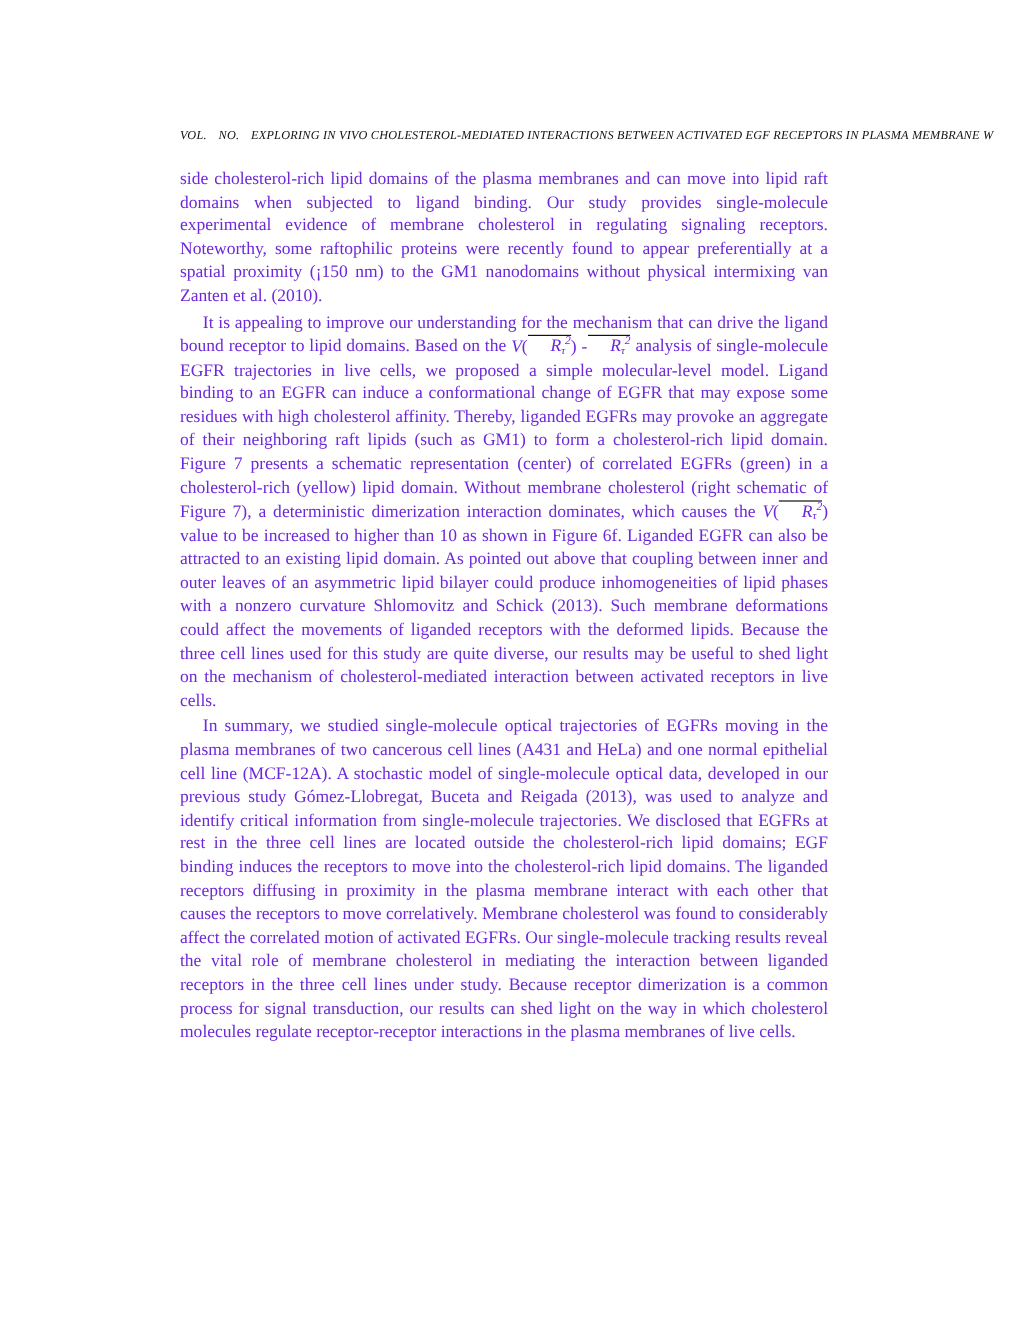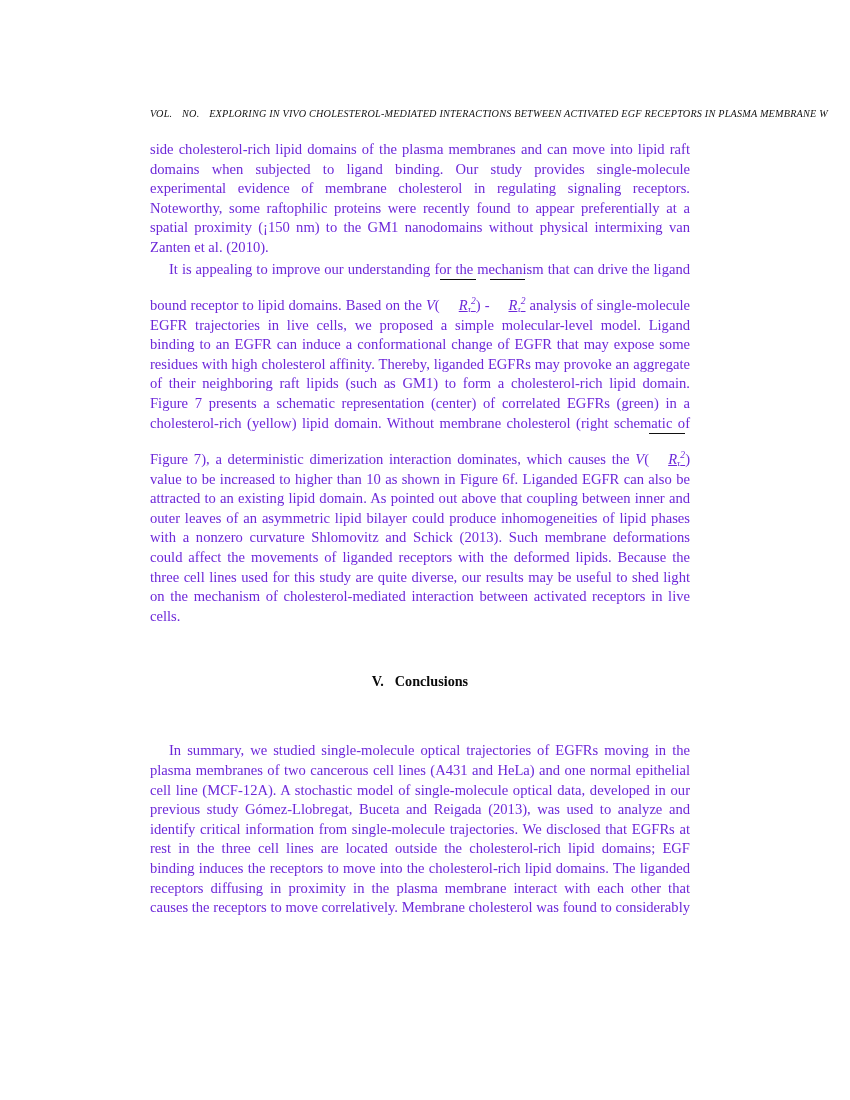--- a/index.html
+++ b/index.html
@@ -57,23 +57,22 @@
   .section-head .sec-num { margin-right: 11px; }
   
   .math {
     font-style: italic;
     white-space: nowrap;
   }
   .math .rm { font-style: normal; }
   .ovl {
     display: inline-block;
     border-top: 1px solid #111111;
-    padding-top: 16px;
+    padding-top: 0px;
     line-height: 1.02;
-    text-decoration: underline;
   }
   .math sup {
     font-size: 0.66em;
     vertical-align: super;
     font-style: italic;
   }
   .math sub {
     font-size: 0.62em;
     vertical-align: -0.22em;
     font-style: italic;
@@ -89,18 +88,17 @@
     <span class="rh-seg">NO.</span>
     <span>EXPLORING IN VIVO CHOLESTEROL-MEDIATED INTERACTIONS BETWEEN ACTIVATED EGF RECEPTORS IN PLASMA MEMBRANE W</span>
   </div>
 
   <div class="body-col">
 
     <p class="para">side cholesterol-rich lipid domains of the plasma membranes and can move into lipid raft domains when subjected to ligand binding. Our study provides single-molecule experimental evidence of membrane cholesterol in regulating signaling receptors. Noteworthy, some raftophilic proteins were recently found to appear preferentially at a spatial proximity (¡150 nm) to the GM1 nanodomains without physical intermixing van Zanten et al. (2010).</p>
 
     <p class="para indent"><span>It is appealing to improve our understanding for the mechanism that can drive the ligand bound receptor to lipid domains. Based on the </span><span class="math"><span>V</span><span class="rm">(</span><span class="ovl"><span>R</span><sub>τ</sub><sup>2</sup></span><span class="rm">)</span><span class="rm"> -</span><span class="ovl"><span>R</span><sub>τ</sub><sup>2</sup></span></span><span> analysis of single-molecule EGFR trajectories in live cells, we proposed a simple molecular-level model. Ligand binding to an EGFR can induce a conformational change of EGFR that may expose some residues with high cholesterol affinity. Thereby, liganded EGFRs may provoke an aggregate of their neighboring raft lipids (such as GM1) to form a cholesterol-rich lipid domain. Figure 7 presents a schematic representation (center) of correlated EGFRs (green) in a cholesterol-rich (yellow) lipid domain. Without membrane cholesterol (right schematic of Figure 7), a deterministic dimerization interaction dominates, which causes the </span><span class="math"><span>V</span><span class="rm">(</span><span class="ovl"><span>R</span><sub>τ</sub><sup>2</sup></span><span class="rm">)</span></span><span> value to be increased to higher than 10 as shown in Figure 6f. Liganded EGFR can also be attracted to an existing lipid domain. As pointed out above that coupling between inner and outer leaves of an asymmetric lipid bilayer could produce inhomogeneities of lipid phases with a nonzero curvature Shlomovitz and Schick (2013). Such membrane deformations could affect the movements of liganded receptors with the deformed lipids. Because the three cell lines used for this study are quite diverse, our results may be useful to shed light on the mechanism of cholesterol-mediated interaction between activated receptors in live cells.</span></p>
 
-    <h2 class="section-head"><span class="sec-num">V.</span><span>Conclusions</span></h2>
 
     <p class="para indent">In summary, we studied single-molecule optical trajectories of EGFRs moving in the plasma membranes of two cancerous cell lines (A431 and HeLa) and one normal epithelial cell line (MCF-12A). A stochastic model of single-molecule optical data, developed in our previous study Gómez-Llobregat, Buceta and Reigada (2013), was used to analyze and identify critical information from single-molecule trajectories. We disclosed that EGFRs at rest in the three cell lines are located outside the cholesterol-rich lipid domains; EGF binding induces the receptors to move into the cholesterol-rich lipid domains. The liganded receptors diffusing in proximity in the plasma membrane interact with each other that causes the receptors to move correlatively. Membrane cholesterol was found to considerably affect the correlated motion of activated EGFRs. Our single-molecule tracking results reveal the vital role of membrane cholesterol in mediating the interaction between liganded receptors in the three cell lines under study. Because receptor dimerization is a common process for signal transduction, our results can shed light on the way in which cholesterol molecules regulate receptor-receptor interactions in the plasma membranes of live cells.</p>
 
   </div>
 </div>
 
 </body></html>

